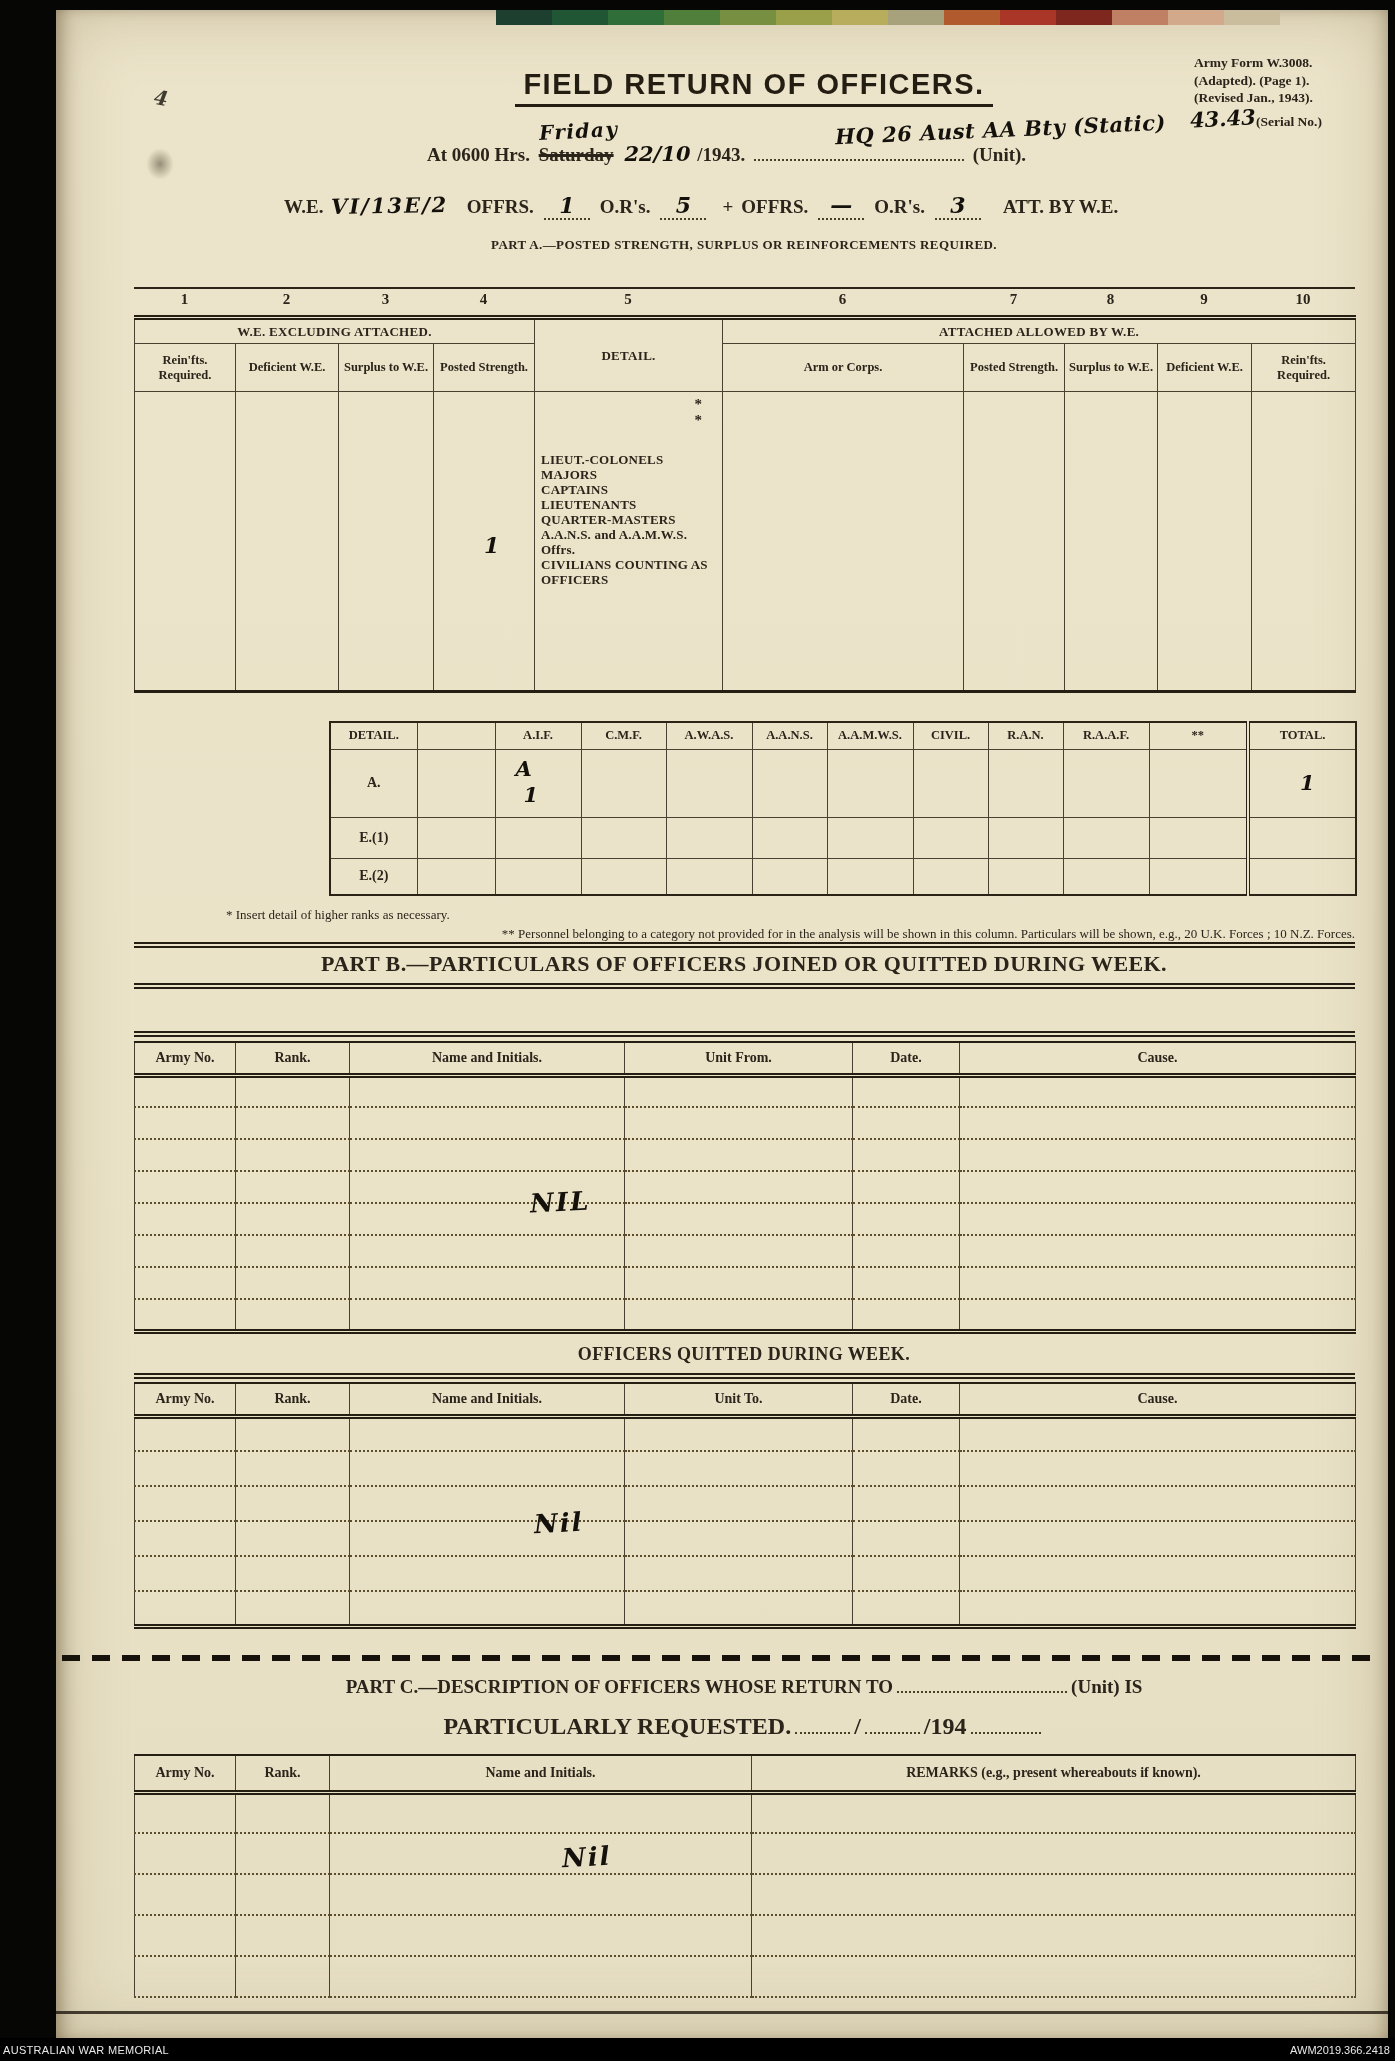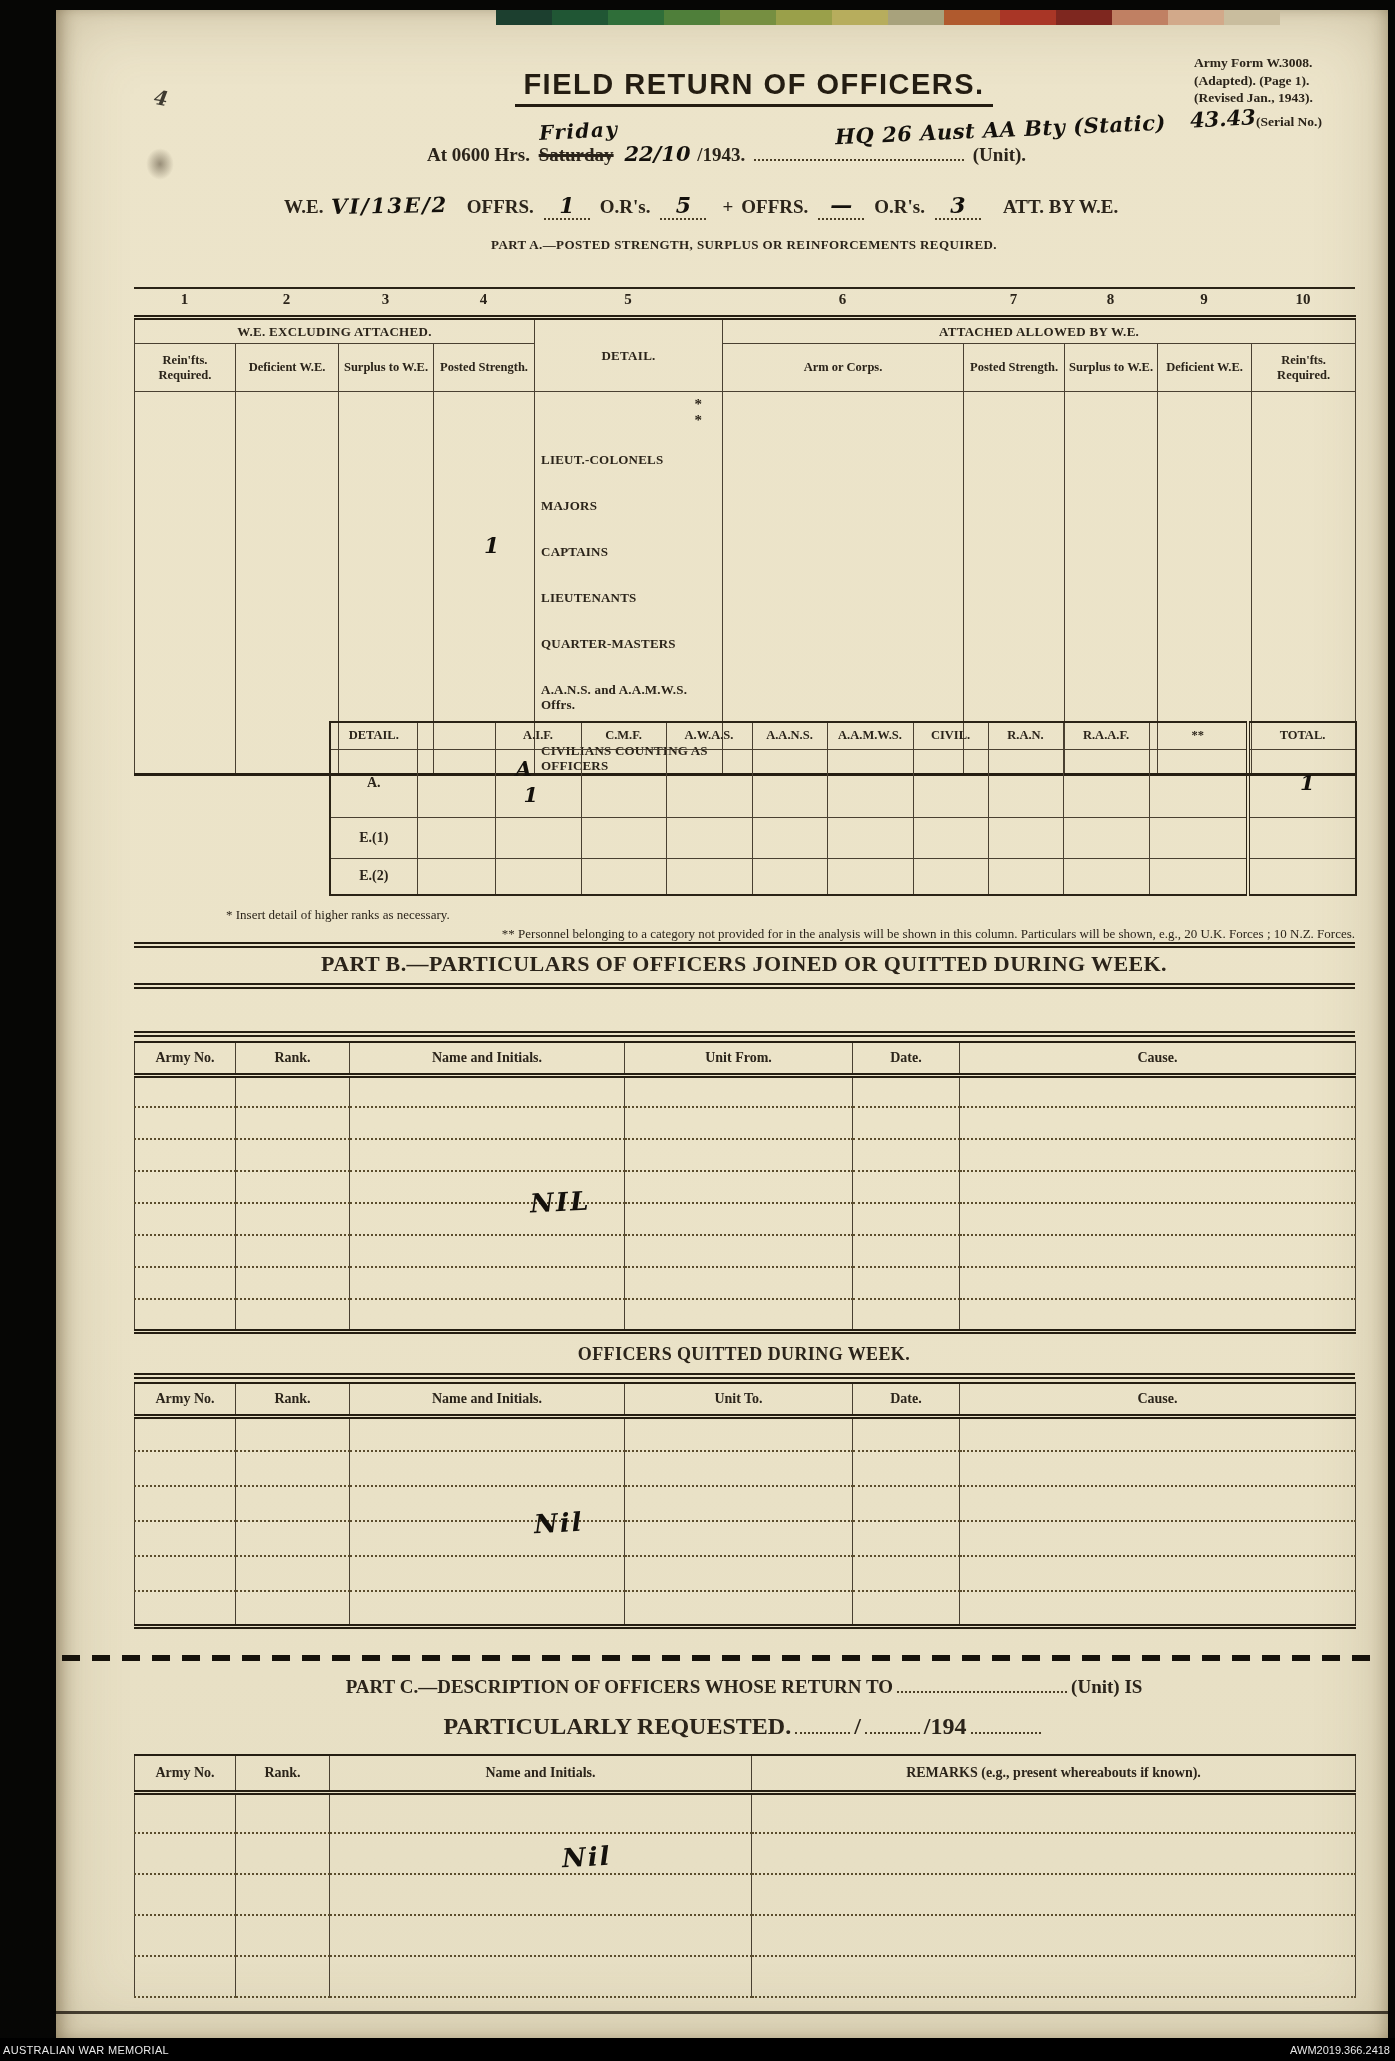--- a/index.html
+++ b/index.html
@@ -55,21 +55,21 @@
   .pa-table { position:absolute; top:305px; left:78px; border-collapse:collapse; table-layout:fixed; width:1221px;
               border-top:5px double #251e12; border-bottom:3px solid #251e12; }
   .pa-table th, .pa-table td { border:1px solid #494031; font-weight:bold; }
   .group-row th { font-size:13px; height:26px; letter-spacing:.3px; }
   .sub-row th { font-size:12.5px; height:48px; line-height:1.15; padding:2px; }
   .detail-h { font-size:13.5px; letter-spacing:.5px; }
   .pa-body td { height:300px; vertical-align:top; }
   td.rel { position:relative; }
   .detail-cell { padding:4px 6px 0; }
   .ast { text-align:right; padding-right:14px; font-size:15px; line-height:16px; }
-  .dl { font-size:13px; line-height:15px; letter-spacing:.2px; margin-top:31px; }
+  .dl { font-size:13px; line-height:15px; letter-spacing:.2px; margin-top:0; }
   .dl.first { margin-top:24px; }
   .hw-pa1 { position:absolute; left:50%; top:140px; font-size:22px; }
 
   .analysis-note { position:absolute; top:770px; left:80px; width:198px; font-size:12.5px; font-weight:bold; line-height:1.2; text-align:justify; }
   .an-table { position:absolute; top:711px; left:273px; width:1026px; border-collapse:collapse; table-layout:fixed; border:2px solid #2a2316; }
   .an-table th, .an-table td { border:1px solid #494031; }
   .an-head th { font-size:12.5px; font-weight:bold; height:27px; padding:2px; }
   .r-a td { height:68px; } .r-e1 td { height:41px; } .r-e2 td { height:37px; }
   .an-lbl { font-size:14px; font-weight:bold; text-align:center; vertical-align:middle; }
   .col-total { border-left:4px double #2a2316 !important; }

